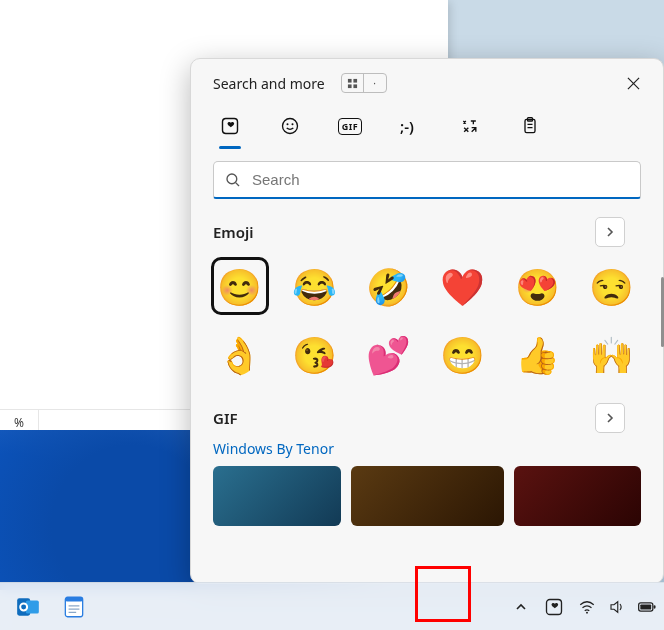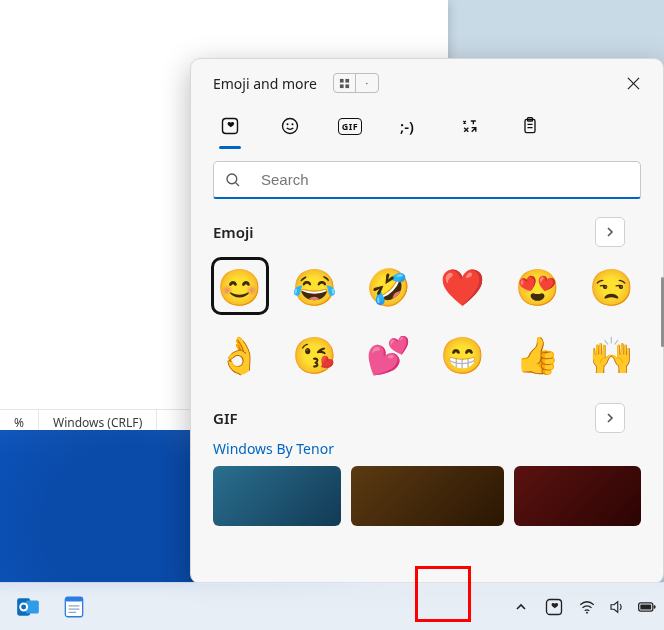--- a/index.html
+++ b/index.html
@@ -96,21 +96,21 @@
     font-size: 9px; font-weight: 700; padding: 1px 3px;
     letter-spacing: 0.5px;
   }
   
   .search-wrap { padding: 18px 22px 10px 22px; }
   .search {
     display: flex; align-items: center;
     height: 38px; background: #fff;
     border: 1px solid #c9c9c9; border-bottom: 2px solid #0067c0;
     border-radius: 5px 5px 3px 3px;
-    padding: 0 10px; gap: 19px;
+    padding: 0 10px; gap: 10px;
   }
   .search svg { width: 18px; height: 18px; color: #555; }
   .search input {
     flex: 1; border: none; outline: none;
     font-size: 15px; color: #333; background: transparent;
   }
   .search input::placeholder { color: #767676; }
   
   .scroll-area { overflow: hidden; position: relative; flex: 1; padding: 0 22px; }
   .sec-head {
@@ -179,29 +179,28 @@
     position: absolute; border: 3px solid #f00;
     pointer-events: none;
   }
 </style>
 </head>
 <body>
 
 <div class="back-window">
   <div class="statusbar">
     <div class="status-seg">%</div>
-    <div class="status-seg">Windows (CRLF)</div>
   </div>
 </div>
 
 <div class="wallpaper"></div>
 
 <div class="emoji-panel">
   <div class="panel-header">
-    <span class="panel-title">Emoji and more</span>
+    <span class="panel-title">Search and more</span>
     <div class="view-switch">
       <span>
         <svg viewBox="0 0 12 12" width="11" height="11">
             <rect x="1" y="1" width="4" height="4" fill="#555"></rect>
             <rect x="7" y="1" width="4" height="4" fill="#555"></rect>
             <rect x="1" y="7" width="4" height="4" fill="#555"></rect>
             <rect x="7" y="7" width="4" height="4" fill="#555"></rect>
           </svg>
       </span>
       <span>·</span>

